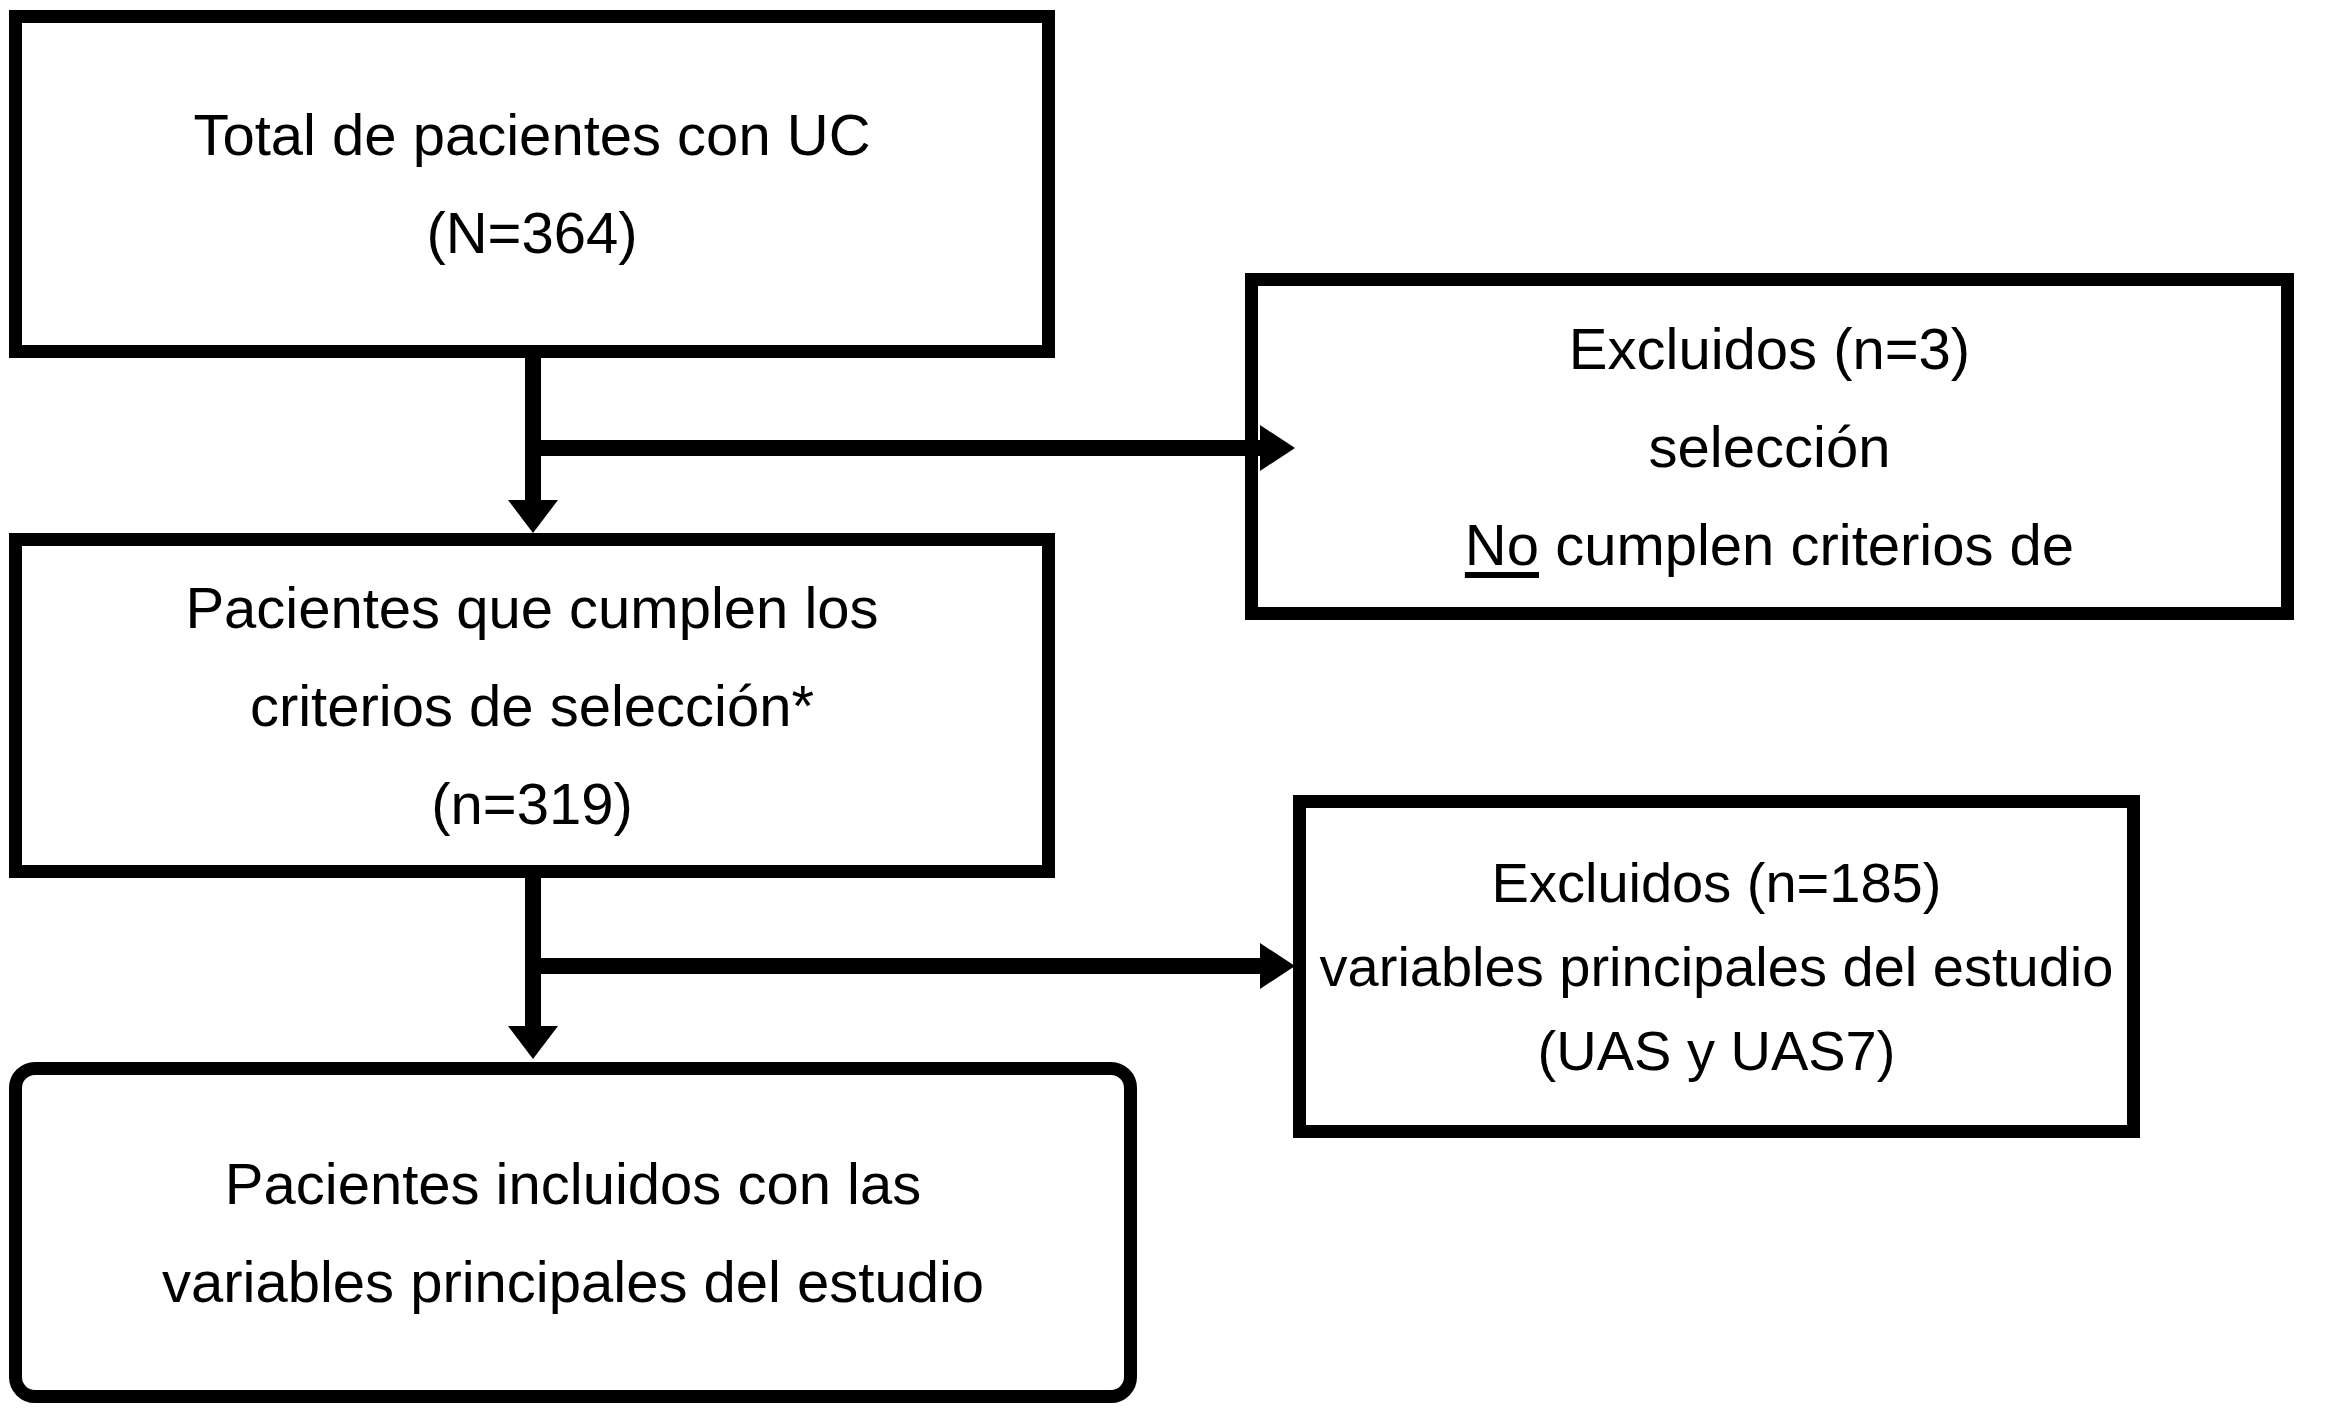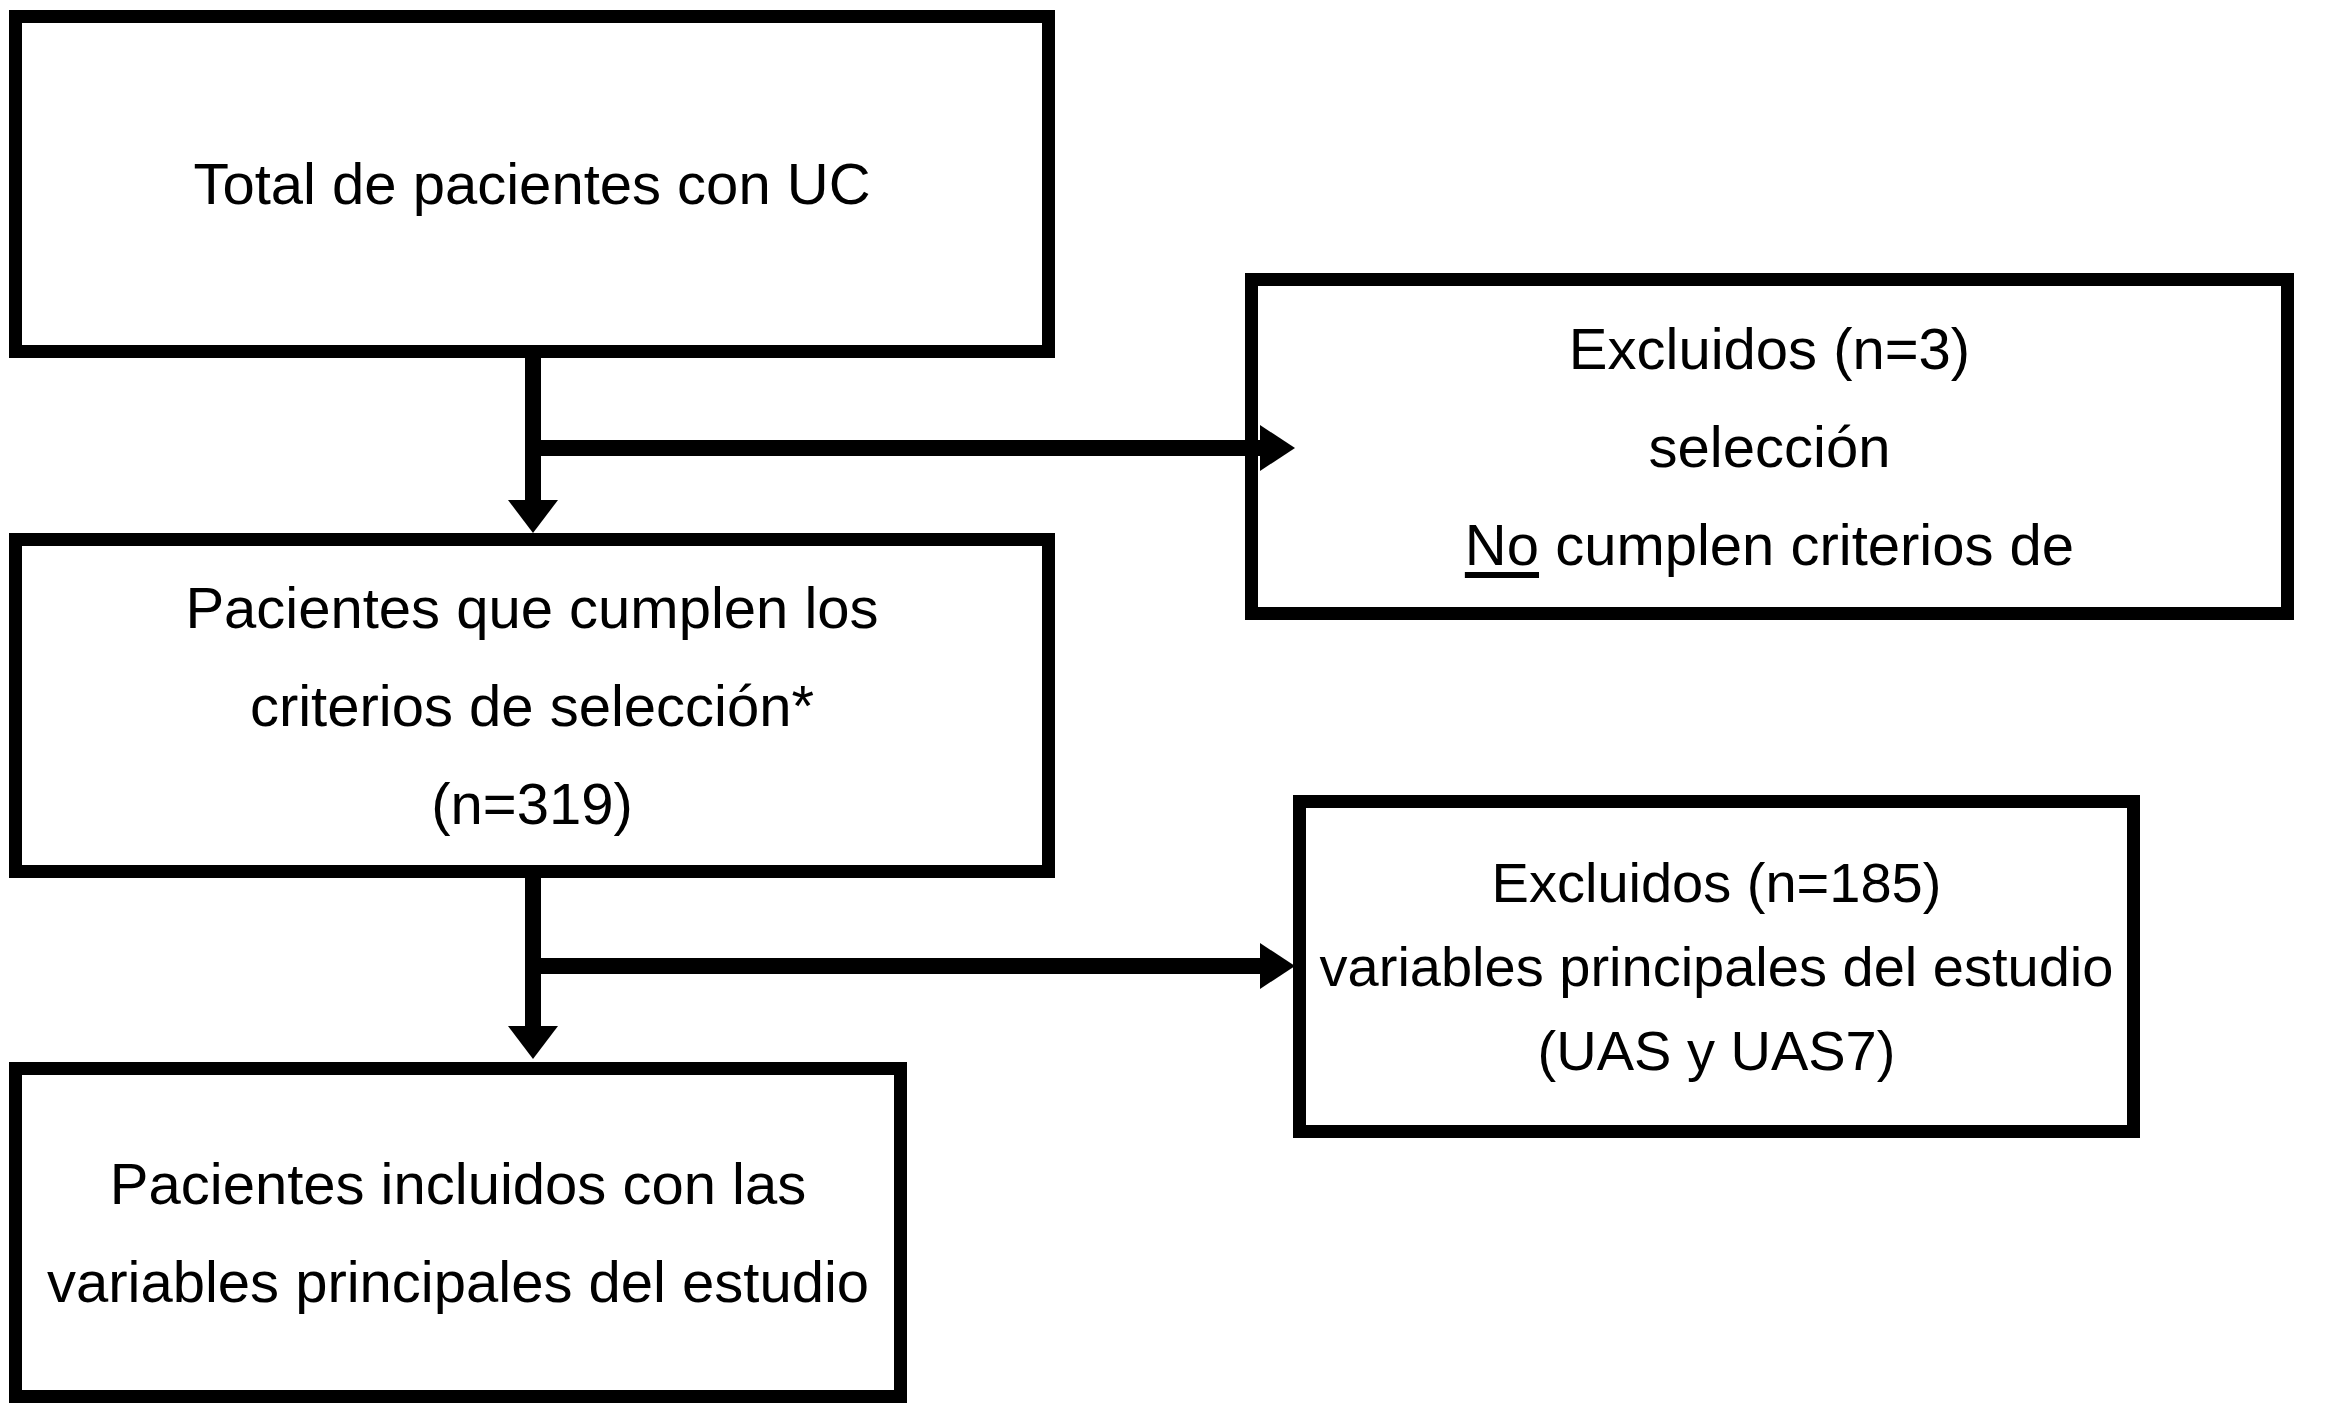--- a/index.html
+++ b/index.html
@@ -64,20 +64,23 @@
 </style>
 </head>
 <body>
 
 <div class="canvas">
 
   <div class="box" style="left:9px; top:10px; width:1046px; height:348px;">
     <div class="line">
       <span>Total de pacientes con UC</span>
     </div>
+    <div class="line">
+      <span>(N=364)</span>
+    </div>
   </div>
 
   <div class="box" style="left:1245px; top:273px; width:1049px; height:347px;">
     <div class="line">
       <span>Excluidos (n=3)</span>
     </div>
     <div class="line">
       <span>selección</span>
     </div>
     <div class="line">
@@ -102,21 +105,21 @@
       <span>Excluidos (n=185)</span>
     </div>
     <div class="line">
       <span>variables principales del estudio</span>
     </div>
     <div class="line">
       <span>(UAS y UAS7)</span>
     </div>
   </div>
 
-  <div class="box" style="left:9px; top:1062px; width:898px; height:341px;">
+  <div class="box" style="left:9px; top:1062px; width:1128px; height:341px;border-radius:26px;">
     <div class="line">
       <span>Pacientes incluidos con las</span>
     </div>
     <div class="line">
       <span>variables principales del estudio</span>
     </div>
   </div>
 
   <div class="vline" style="left:525px; top:355px; width:16px; height:147px;"></div>
   <div class="arrowhead down" style="left:508px; top:500px;"></div>

